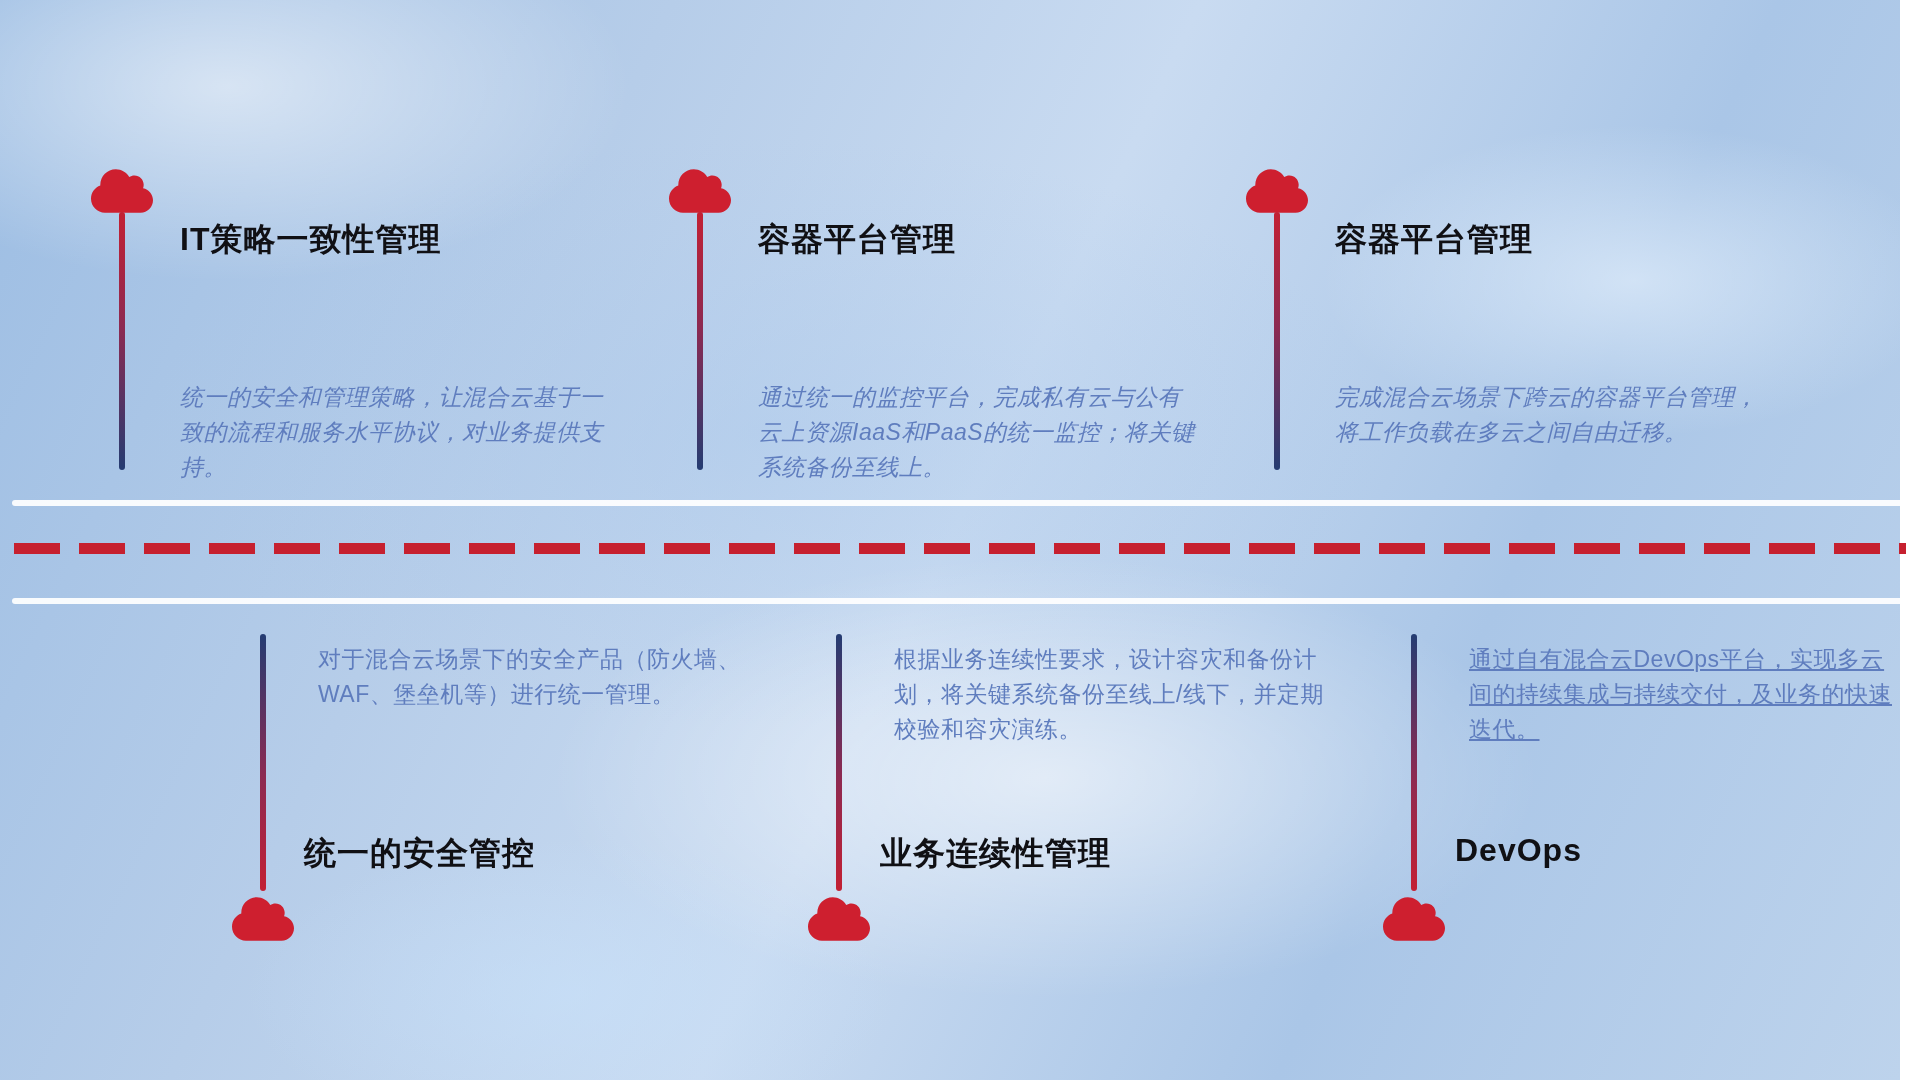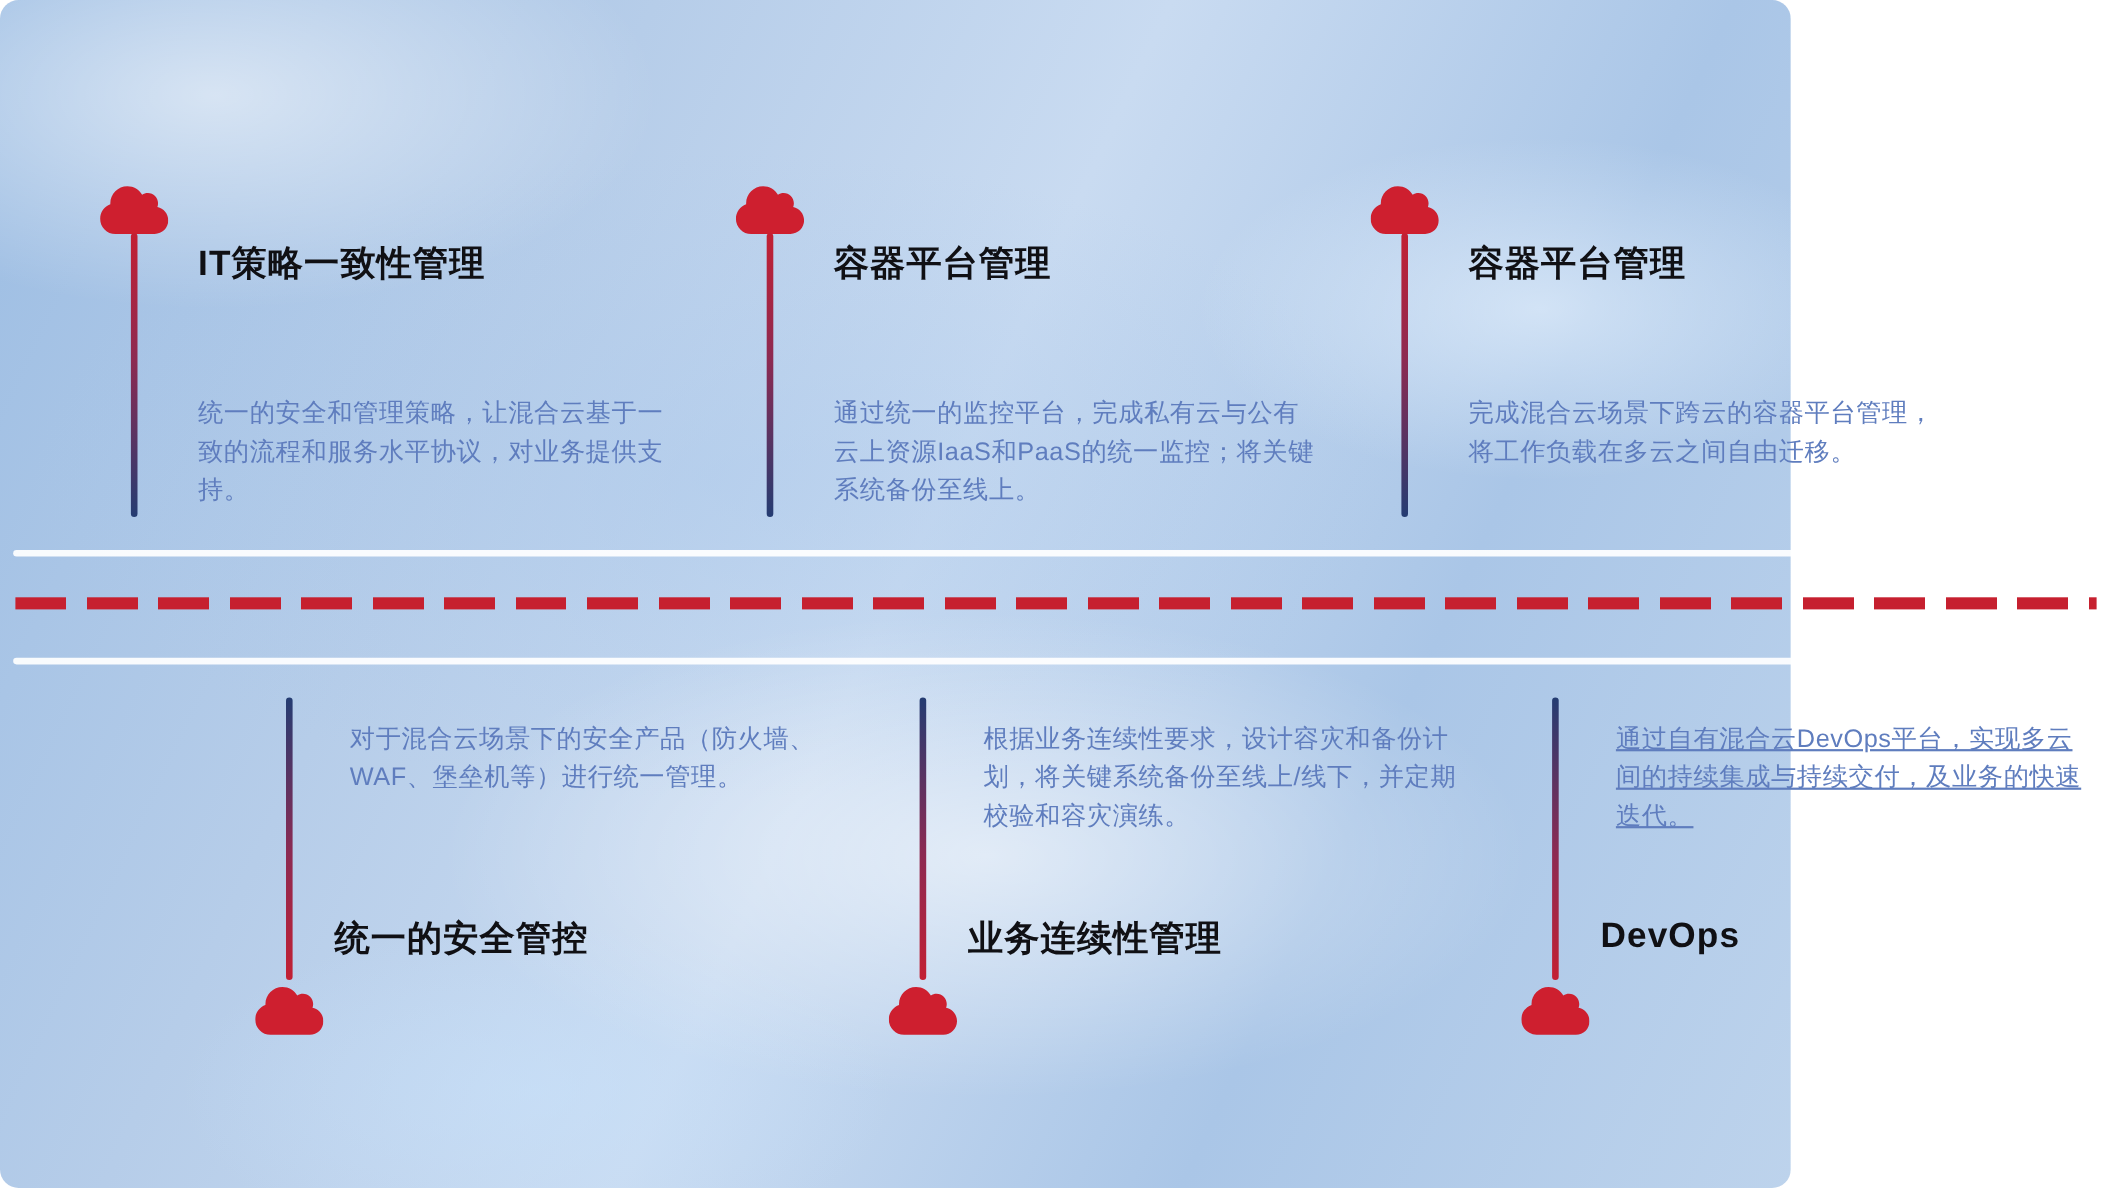--- a/index.html
+++ b/index.html
@@ -7,30 +7,29 @@
     padding: 0;
   }
   body {
     width: 1920px;
     height: 1080px;
     overflow: hidden;
     font-family: "Liberation Sans", "DejaVu Sans", sans-serif;
   }
   .canvas {
     position: relative;
-    width: 1628px;
+    width: 1900px;
     height: 1080px;
     background:
       radial-gradient(ellipse 620px 300px at 12% 8%, rgba(255,255,255,0.55), rgba(255,255,255,0) 65%),
       radial-gradient(ellipse 520px 260px at 86% 26%, rgba(235,245,255,0.6), rgba(235,245,255,0) 60%),
       radial-gradient(ellipse 760px 340px at 55% 72%, rgba(255,255,255,0.55), rgba(255,255,255,0) 65%),
       radial-gradient(ellipse 500px 240px at 30% 92%, rgba(200,225,250,0.6), rgba(200,225,250,0) 65%),
       radial-gradient(ellipse 900px 420px at 40% 40%, rgba(170,200,235,0.45), rgba(170,200,235,0) 70%),
       linear-gradient(115deg, #9cbde3 0%, #b6cde9 28%, #c9dbf1 50%, #aac6e7 74%, #bdd3ec 100%);
-    border-radius: 17px;
   }
 
   
   .road-line {
     position: absolute;
     left: 12px;
     width: 1896px;
     height: 6px;
     background: rgba(255,255,255,0.92);
     border-radius: 3px;
@@ -90,22 +89,22 @@
 
   .desc {
     position: absolute;
     margin: 0;
     font-size: 23px;
     line-height: 1.52;
     color: #5f7dbe;
     width: 445px;
     letter-spacing: 0.5px;
   }
-  .item-top .desc { left: 58px; top: 192px; }
-  .item-bottom .desc { left: 55px; top: 20px; }
+  .item-top .desc { left: 58px; top: 214px; font-style: italic; }
+  .item-bottom .desc { left: 55px; top: 8px; }
   .item-6 .desc { width: 432px; text-decoration: underline; }
 </style>
 </head>
 <body>
 
 <div class="canvas">
 
   <div class="road-line top"></div>
   <div class="road-dashes"></div>
   <div class="road-line bottom"></div>

